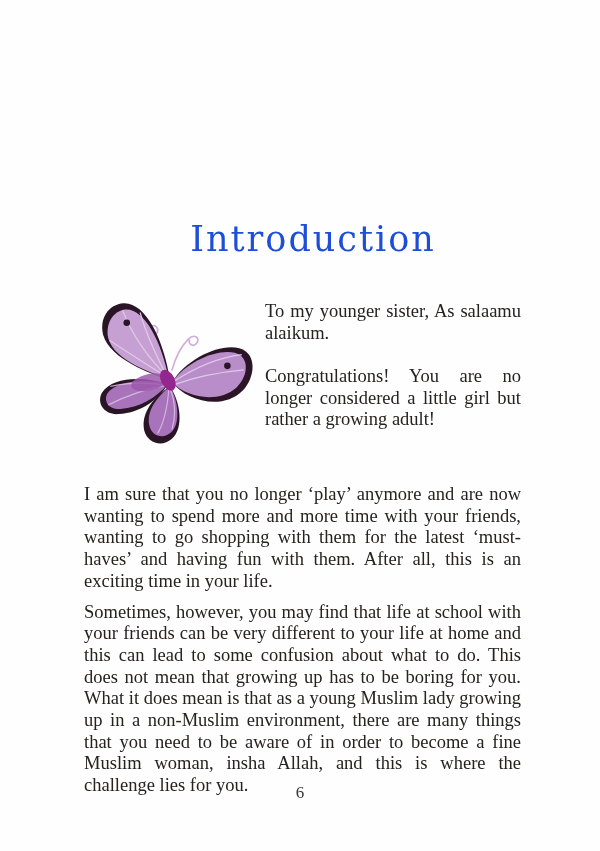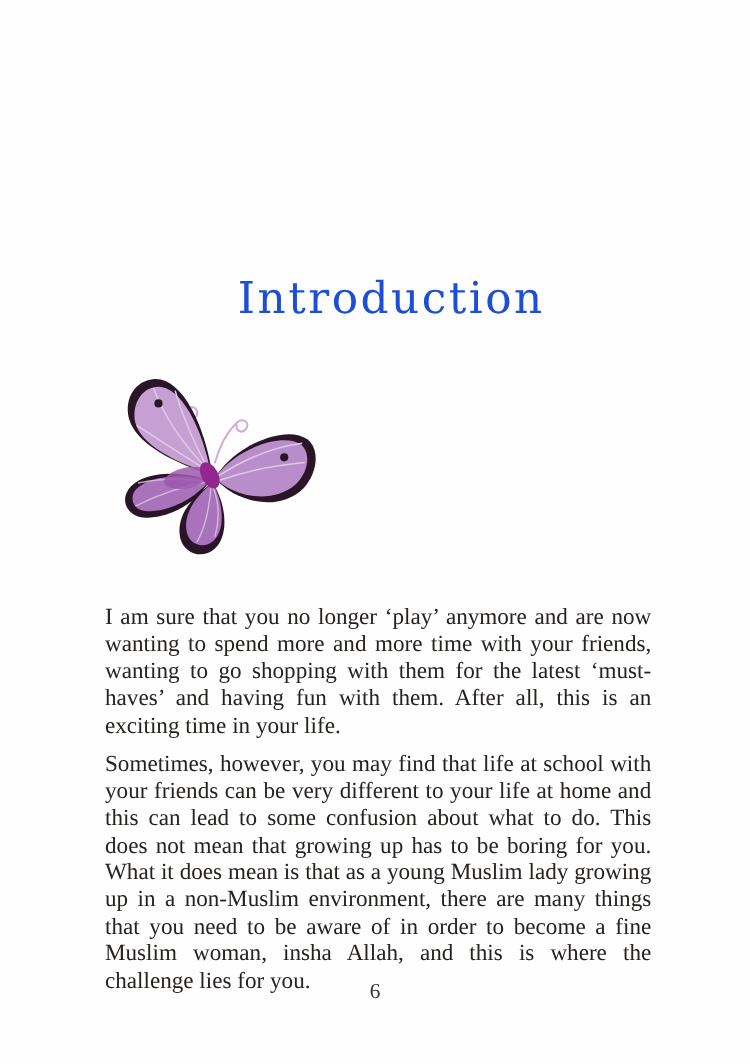--- a/index.html
+++ b/index.html
@@ -94,20 +94,24 @@
           <path d="M76,92 C81,104 82,118 78,132"></path>
         </g>
       </g>
 
       <ellipse cx="56" cy="86" rx="18" ry="8" transform="rotate(-12 56 86)" fill="#9c58ad" opacity="0.85"></ellipse>
 
       <ellipse cx="74" cy="84" rx="6.5" ry="11" transform="rotate(-28 74 84)" fill="#93278f"></ellipse>
     </svg>
   </div>
 
+  <div class="dedication">
+    <p>To my younger sister, As salaamu alaikum.</p>
+    <p>Congratulations! You are no longer considered a little girl but rather a growing adult!</p>
+  </div>
 
   <div class="body-text">
     <p>I am sure that you no longer ‘play’ anymore and are now wanting to spend more and more time with your friends, wanting to go shopping with them for the latest ‘must-haves’ and having fun with them. After all, this is an exciting time in your life.</p>
     <p>Sometimes, however, you may find that life at school with your friends can be very different to your life at home and this can lead to some confusion about what to do. This does not mean that growing up has to be boring for you. What it does mean is that as a young Muslim lady growing up in a non-Muslim environment, there are many things that you need to be aware of in order to become a fine Muslim woman, insha Allah, and this is where the challenge lies for you.</p>
   </div>
 
   <div class="page-number">6</div>
 
 </div>
 

